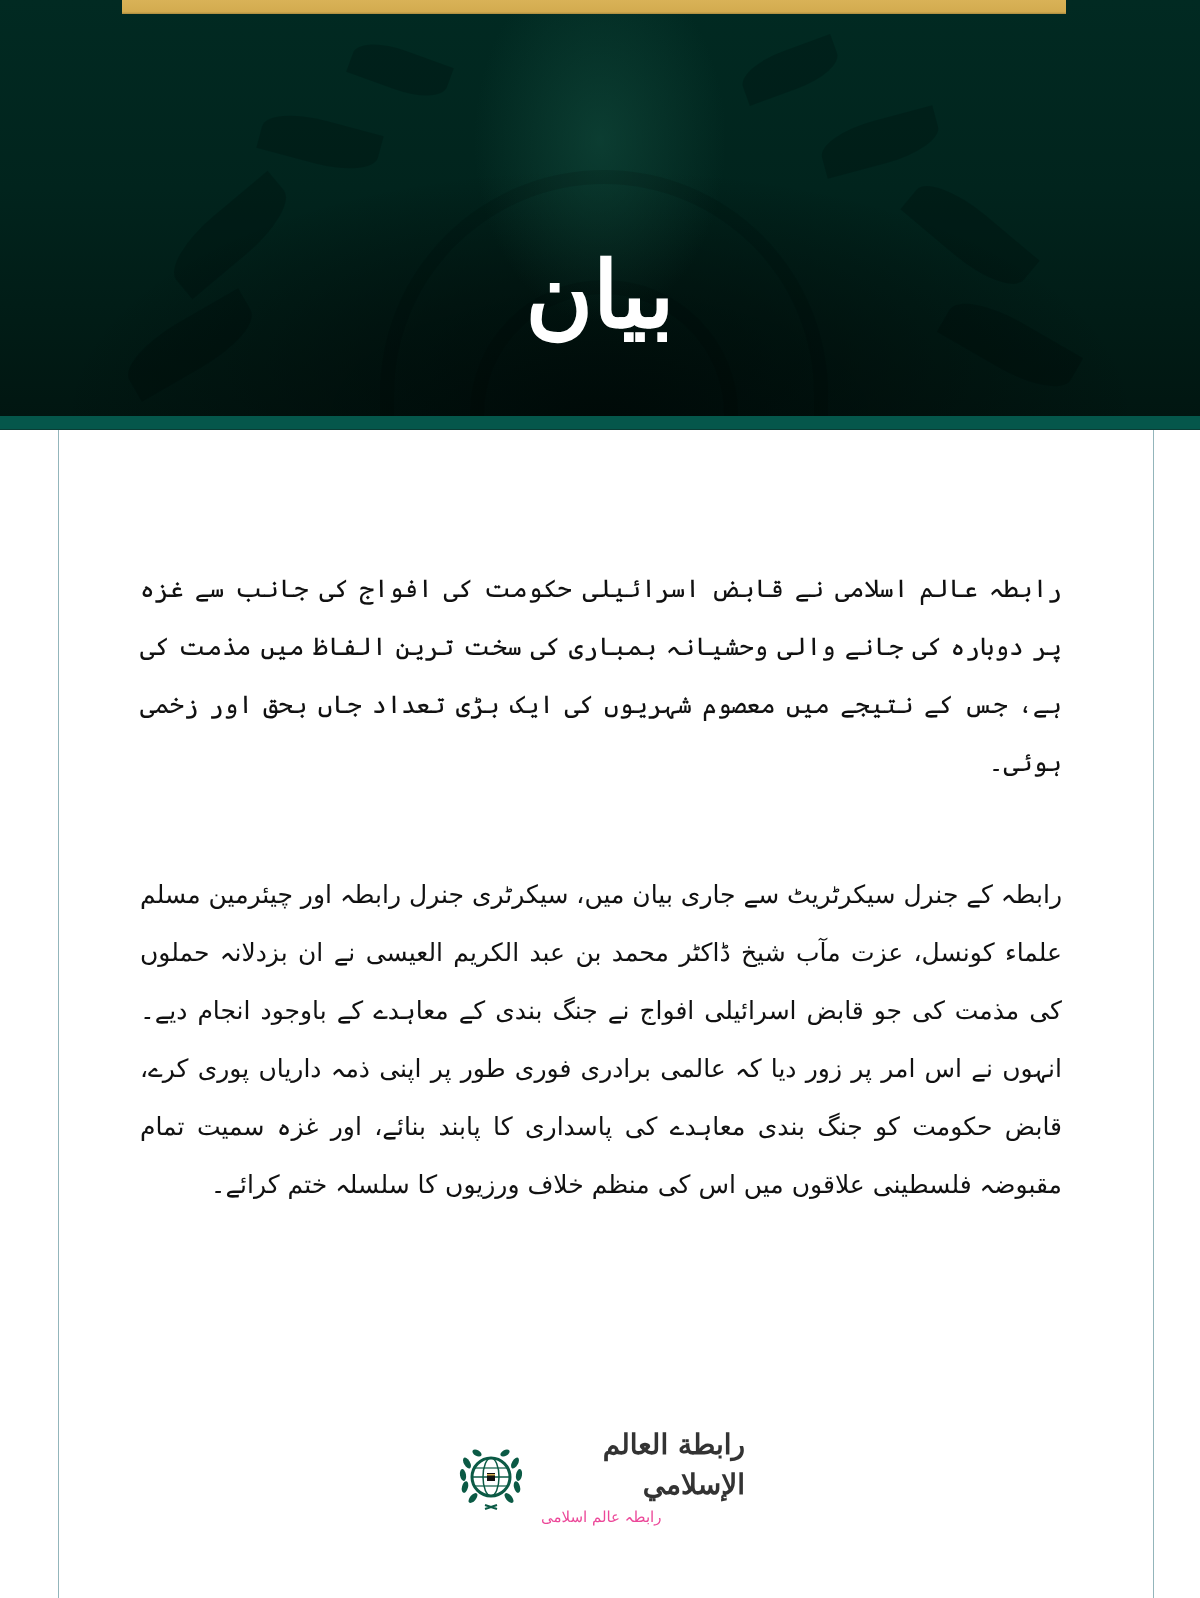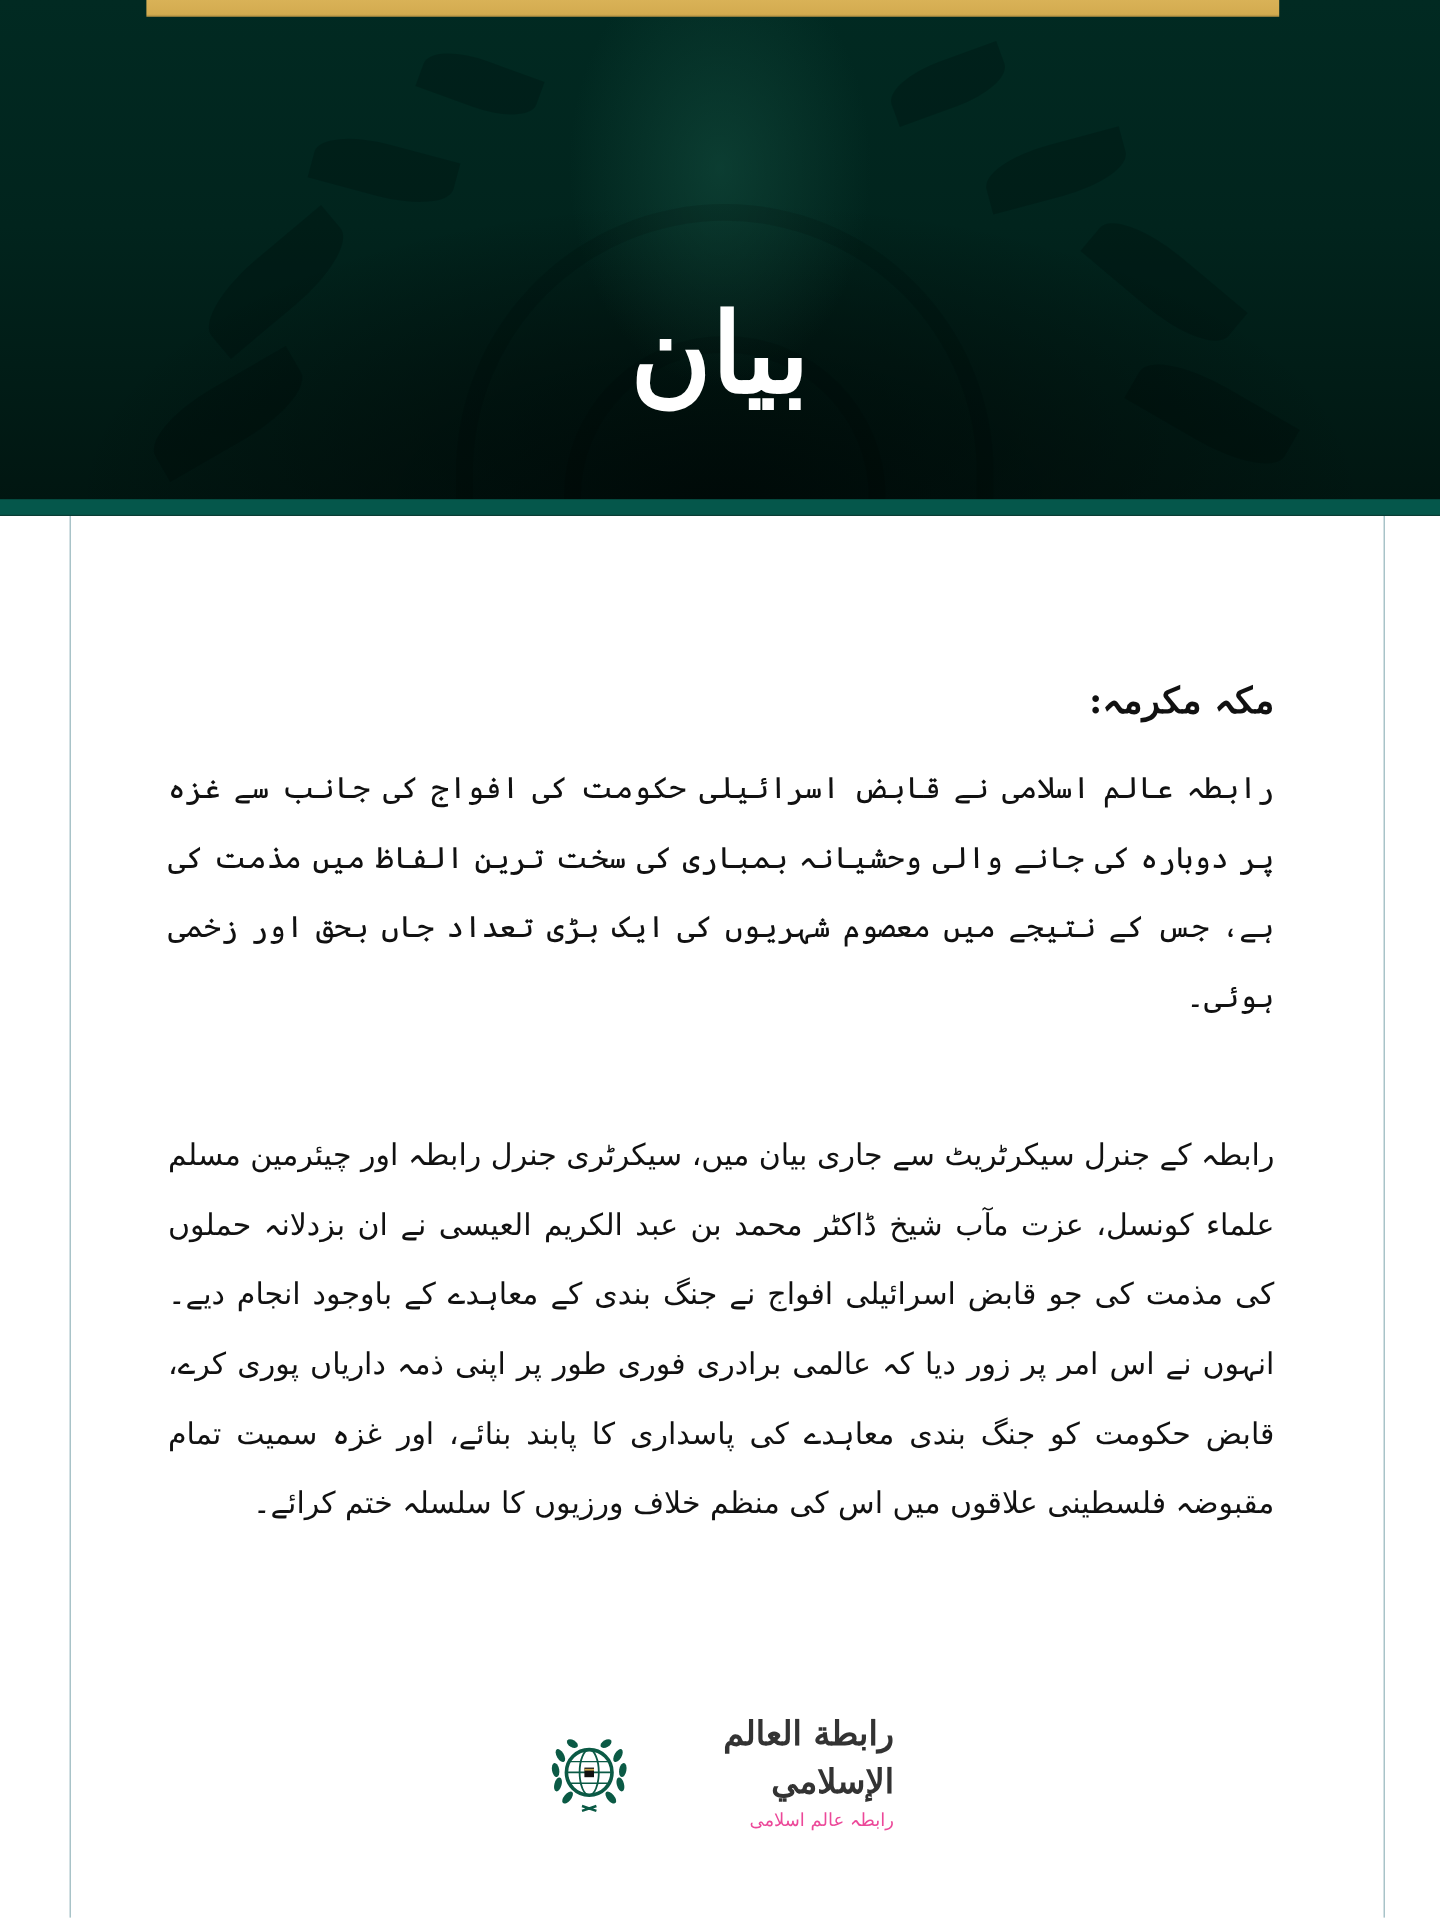--- a/index.html
+++ b/index.html
@@ -35,21 +35,21 @@
     position: absolute; left: 140px; top: 560px; width: 922px; direction: rtl; text-align: justify;
     color: #111; font-family: "DejaVu Serif", serif;
   }
   .dateline { font-size: 30px; font-weight: bold; margin: 0 0 18px 0; line-height: 50px; }
   .para { font-size: 25px; line-height: 58px; margin: 0 0 74px 0; text-align-last: right; }
   .logo {
     position: absolute; left: 455px; top: 1432px; width: 290px; height: 90px;
     display: flex; flex-direction: row-reverse; align-items: center; gap: 14px; direction: rtl;
   }
   .emblem { width: 72px; height: 72px; position: relative; }
-  .logo-text { display: flex; flex-direction: column; align-items: flex-start; }
+  .logo-text { display: flex; flex-direction: column; align-items: flex-end; }
   .logo-ar { font-family: "DejaVu Serif", serif; font-size: 28px; color: #333; line-height: 40px; font-weight: bold; }
   .logo-ur { font-family: "DejaVu Serif", serif; font-size: 15px; color: #ec4899; line-height: 24px; }
 </style>
 </head>
 <body>
 
 <div class="header">
   <div class="gold-bar"></div>
 
   <div class="leaf" style="left:350px;top:50px;width:100px;height:40px;transform:rotate(20deg);"></div>
@@ -64,21 +64,20 @@
   <div class="arch" style="left:470px;top:280px;width:240px;height:160px;"></div>
 
   <div class="title">بیان</div>
 </div>
 <div class="teal-stripe"></div>
 
 <div class="vline" style="left:58px;"></div>
 <div class="vline" style="left:1153px;"></div>
 
 <div class="content">
-  <div class="dateline">مکہ مکرمہ:</div>
   <p class="para">رابطہ عالم اسلامی نے قابض اسرائیلی حکومت کی افواج کی جانب سے غزہ پر دوبارہ کی جانے والی وحشیانہ بمباری کی سخت ترین الفاظ میں مذمت کی ہے، جس کے نتیجے میں معصوم شہریوں کی ایک بڑی تعداد جاں بحق اور زخمی ہوئی۔</p>
   <p class="para">رابطہ کے جنرل سیکرٹریٹ سے جاری بیان میں، سیکرٹری جنرل رابطہ اور چیئرمین مسلم علماء کونسل، عزت مآب شیخ ڈاکٹر محمد بن عبد الکریم العیسی نے ان بزدلانہ حملوں کی مذمت کی جو قابض اسرائیلی افواج نے جنگ بندی کے معاہدے کے باوجود انجام دیے۔ انہوں نے اس امر پر زور دیا کہ عالمی برادری فوری طور پر اپنی ذمہ داریاں پوری کرے، قابض حکومت کو جنگ بندی معاہدے کی پاسداری کا پابند بنائے، اور غزہ سمیت تمام مقبوضہ فلسطینی علاقوں میں اس کی منظم خلاف ورزیوں کا سلسلہ ختم کرائے۔</p>
 </div>
 
 <div class="logo">
   <div class="emblem">
     <svg width="72" height="72" viewBox="0 0 72 72">
       <g fill="#0b5a45">
         <ellipse cx="12" cy="22" rx="3" ry="6" transform="rotate(-30 12 22)"></ellipse>
         <ellipse cx="8" cy="34" rx="3" ry="6" transform="rotate(-10 8 34)"></ellipse>

